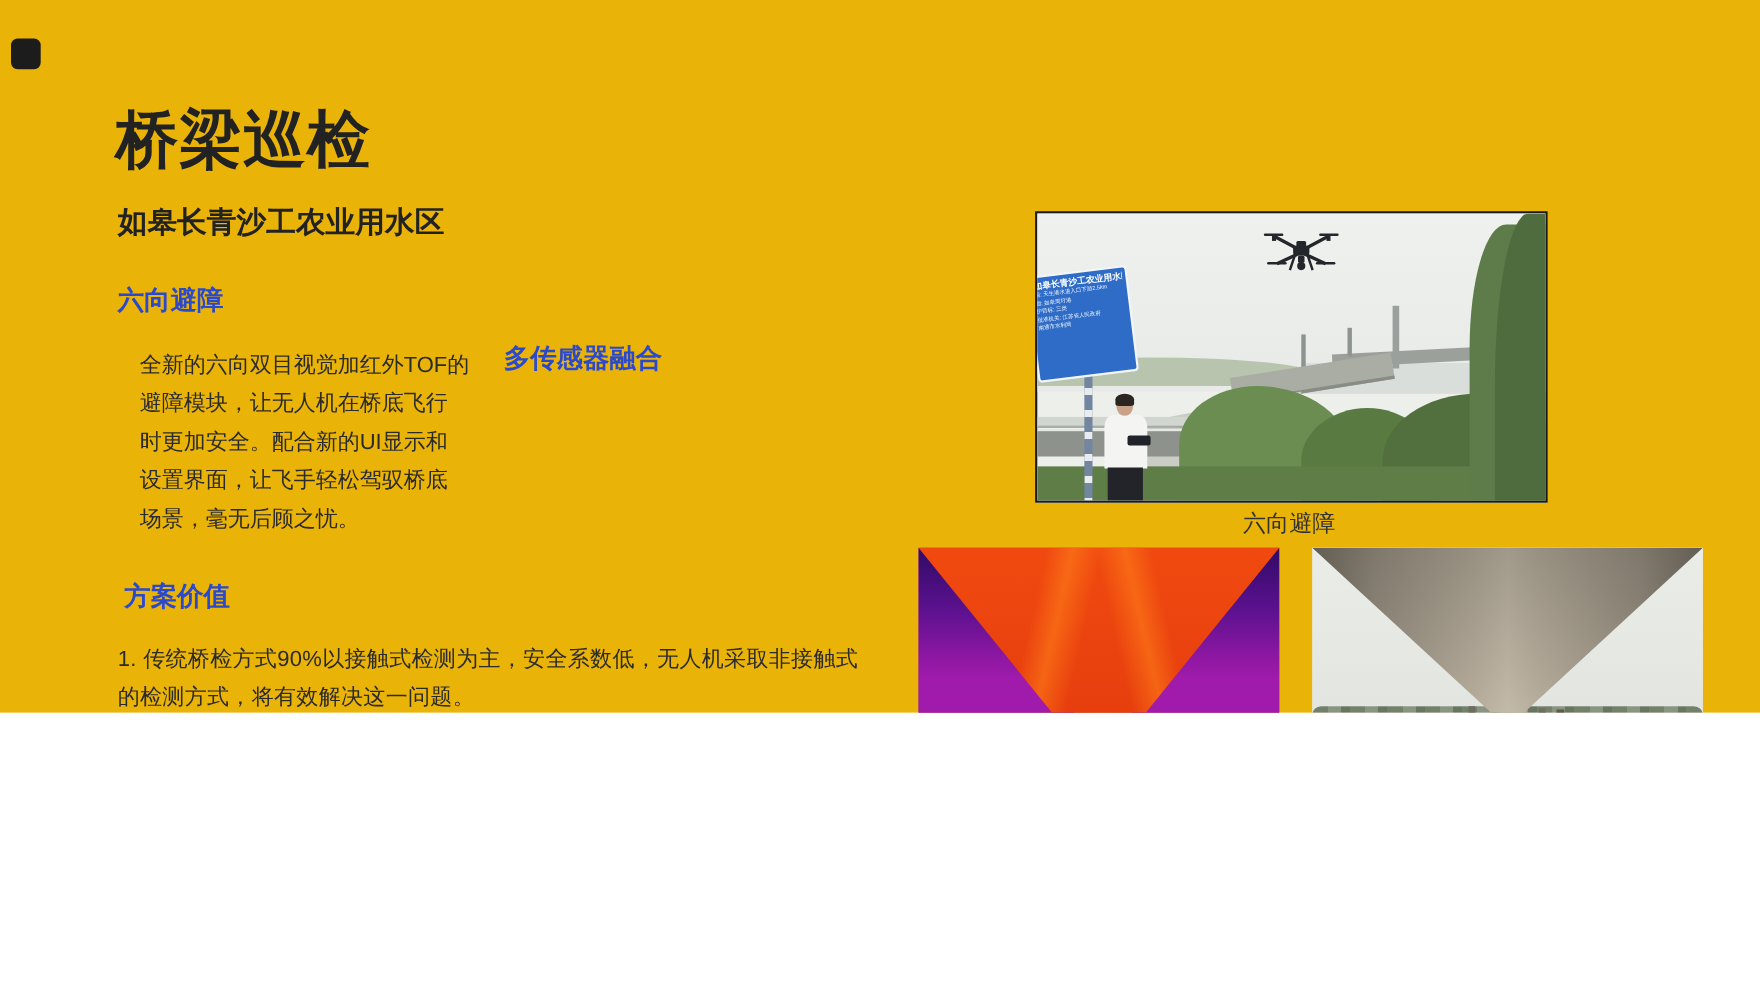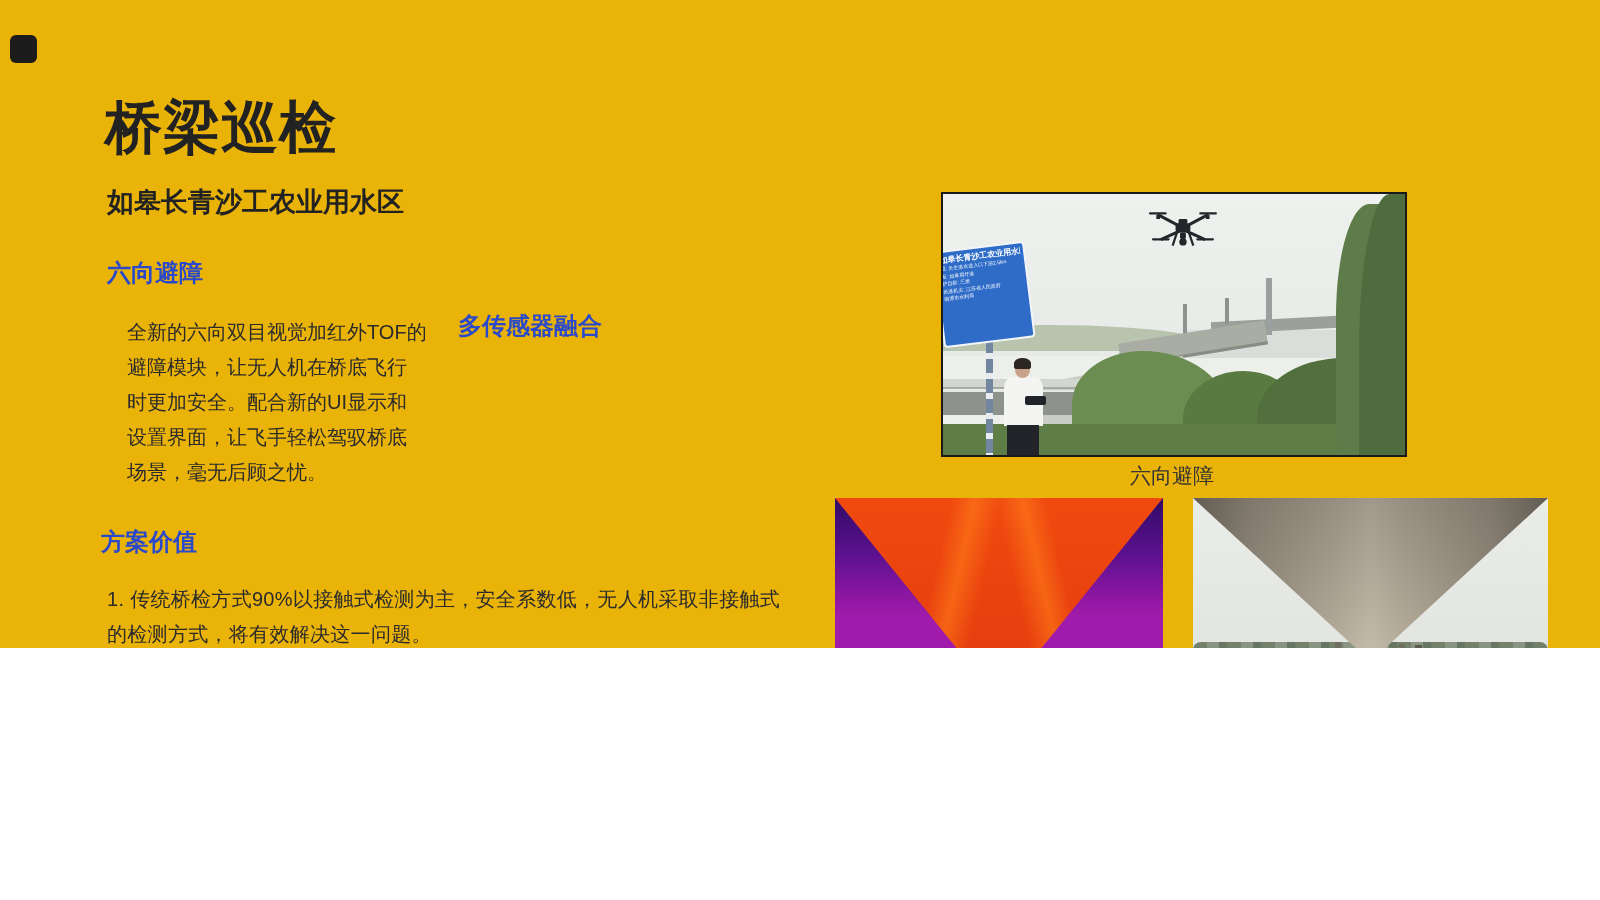--- a/index.html
+++ b/index.html
@@ -12,21 +12,21 @@
   
   .logo-mark{left:10px;top:35px;width:27px;height:28px;background:#1c1c1c;border-radius:6px;}
   .page-title{left:105px;top:96px;font-size:57px;font-weight:900;letter-spacing:1px;line-height:62px;color:#222;}
   .page-subtitle{left:107px;top:184px;font-size:27px;font-weight:700;color:#222;}
   .sec-heading{font-size:24px;font-weight:800;color:#2b49cb;text-align:center;}
   .body-text{font-size:20px;line-height:35px;color:#2b2b2b;}
   .h-f1{left:107px;top:257px;}
   .h-f2{left:458px;top:274px;margin-top:36px;}
   .p-f1{left:107px;top:315px;width:330px;margin-left:20px;}
   .p-f2{left:458px;top:315px;width:330px;}
-  .h-val{left:101px;top:526px;}
+  .h-val{left:113px;top:526px;}
   .p-val{left:107px;top:582px;width:690px;letter-spacing:.3px;}
   
   .photo{overflow:hidden;}
   .caption{font-size:21px;color:#333;text-align:center;}
   .cap-scene{left:941px;top:462px;width:462px;}
   .cap-ir{left:835px;top:779px;width:328px;}
   .cap-rgb{left:1193px;top:779px;width:355px;}
 
   
   .scene{left:941px;top:192px;width:462px;height:261px;border:2px solid #1a1a1a;background:#edefeb;}

